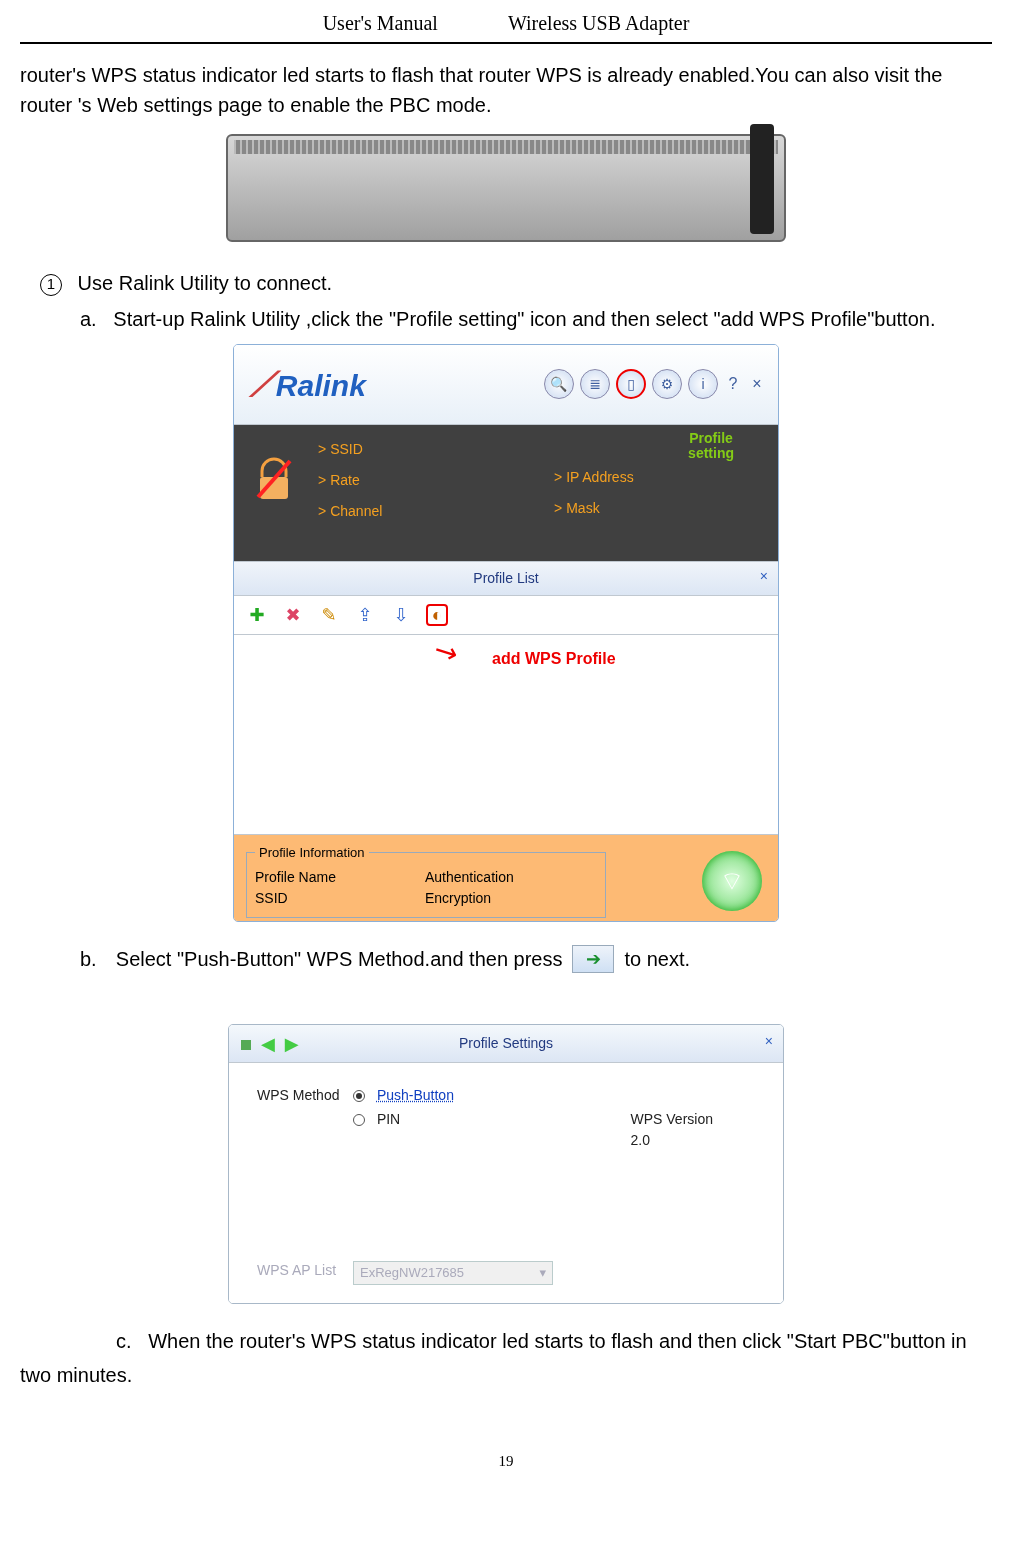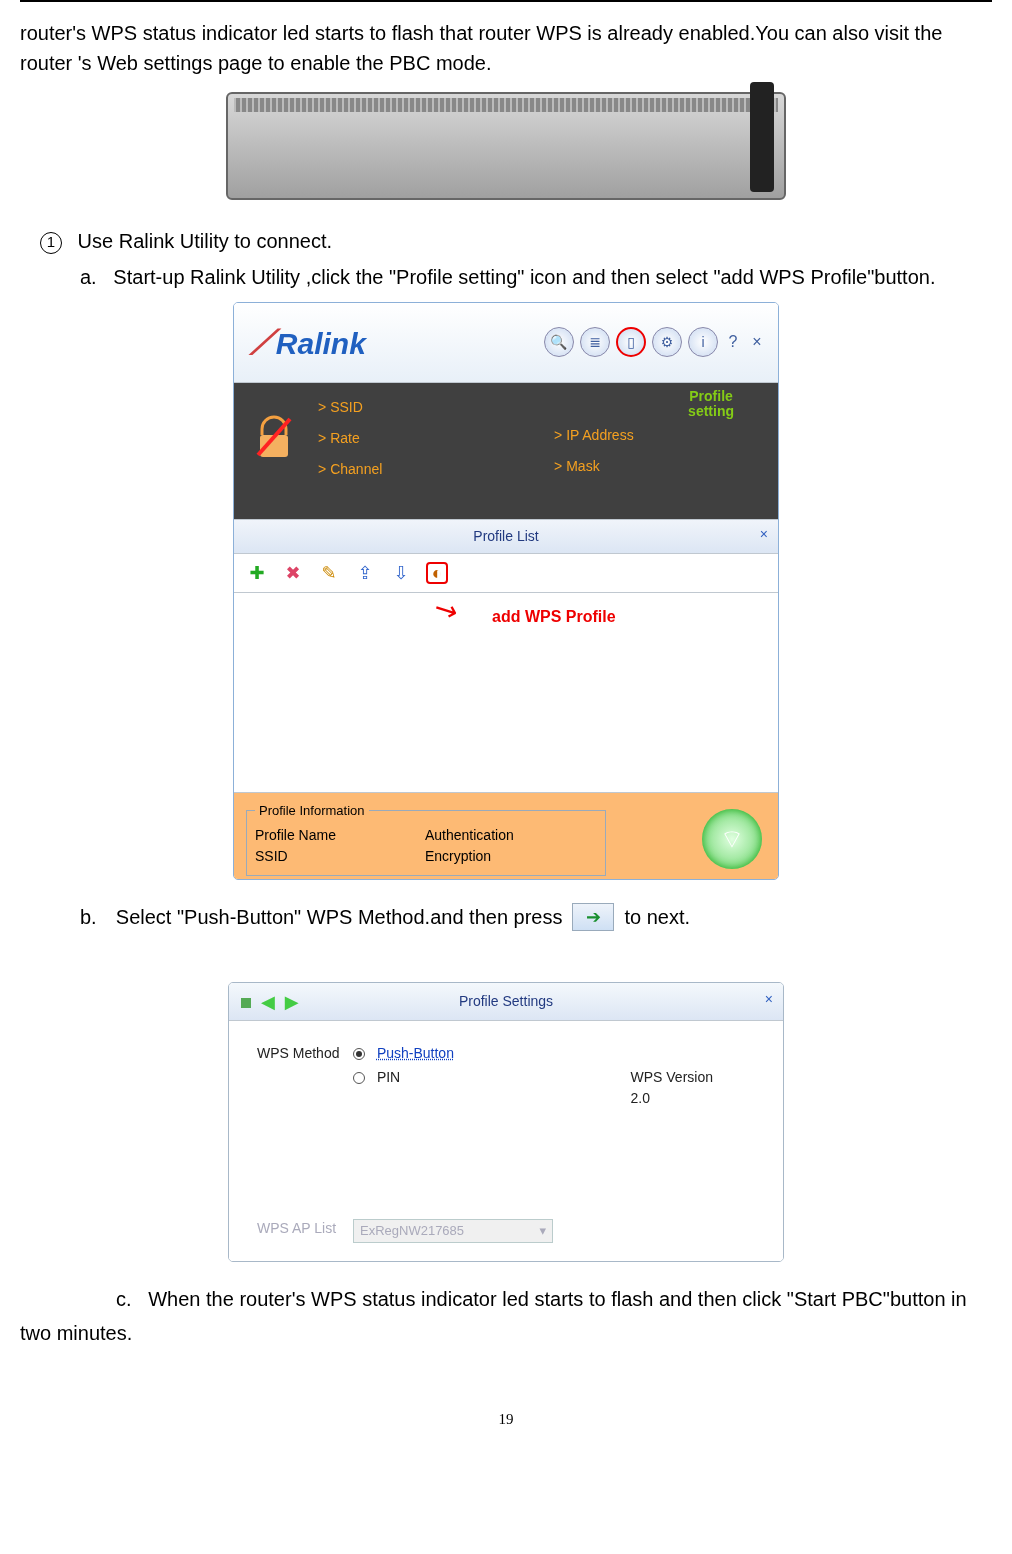--- a/index.html
+++ b/index.html
@@ -193,20 +193,25 @@
     display: flex; align-items: center; justify-content: space-between; padding: 0 6px;
   }
   .step-c { margin: 14px 0 4px 96px; }
   .footer-pagenum { text-align: center; font-size: 15px; font-family: "Times New Roman", Times, serif; margin-top: 60px;}
 </style>
 </head>
 <body>
 
 <div class="page">
 
+  <div class="header-line">
+    <span>User's Manual</span>
+    <span>&nbsp;&nbsp;&nbsp;&nbsp;</span>
+    <span>Wireless USB Adapter</span>
+  </div>
   <hr class="header-rule">
 
   <p class="body-text">router's WPS status indicator led starts to flash that router WPS is already enabled.You can also visit the router 's   Web settings page to enable the PBC mode.</p>
 
   
   <div class="router-wrap">
     <div class="router">
       <div class="vents"></div>
       <div class="ant"></div>
     </div>

